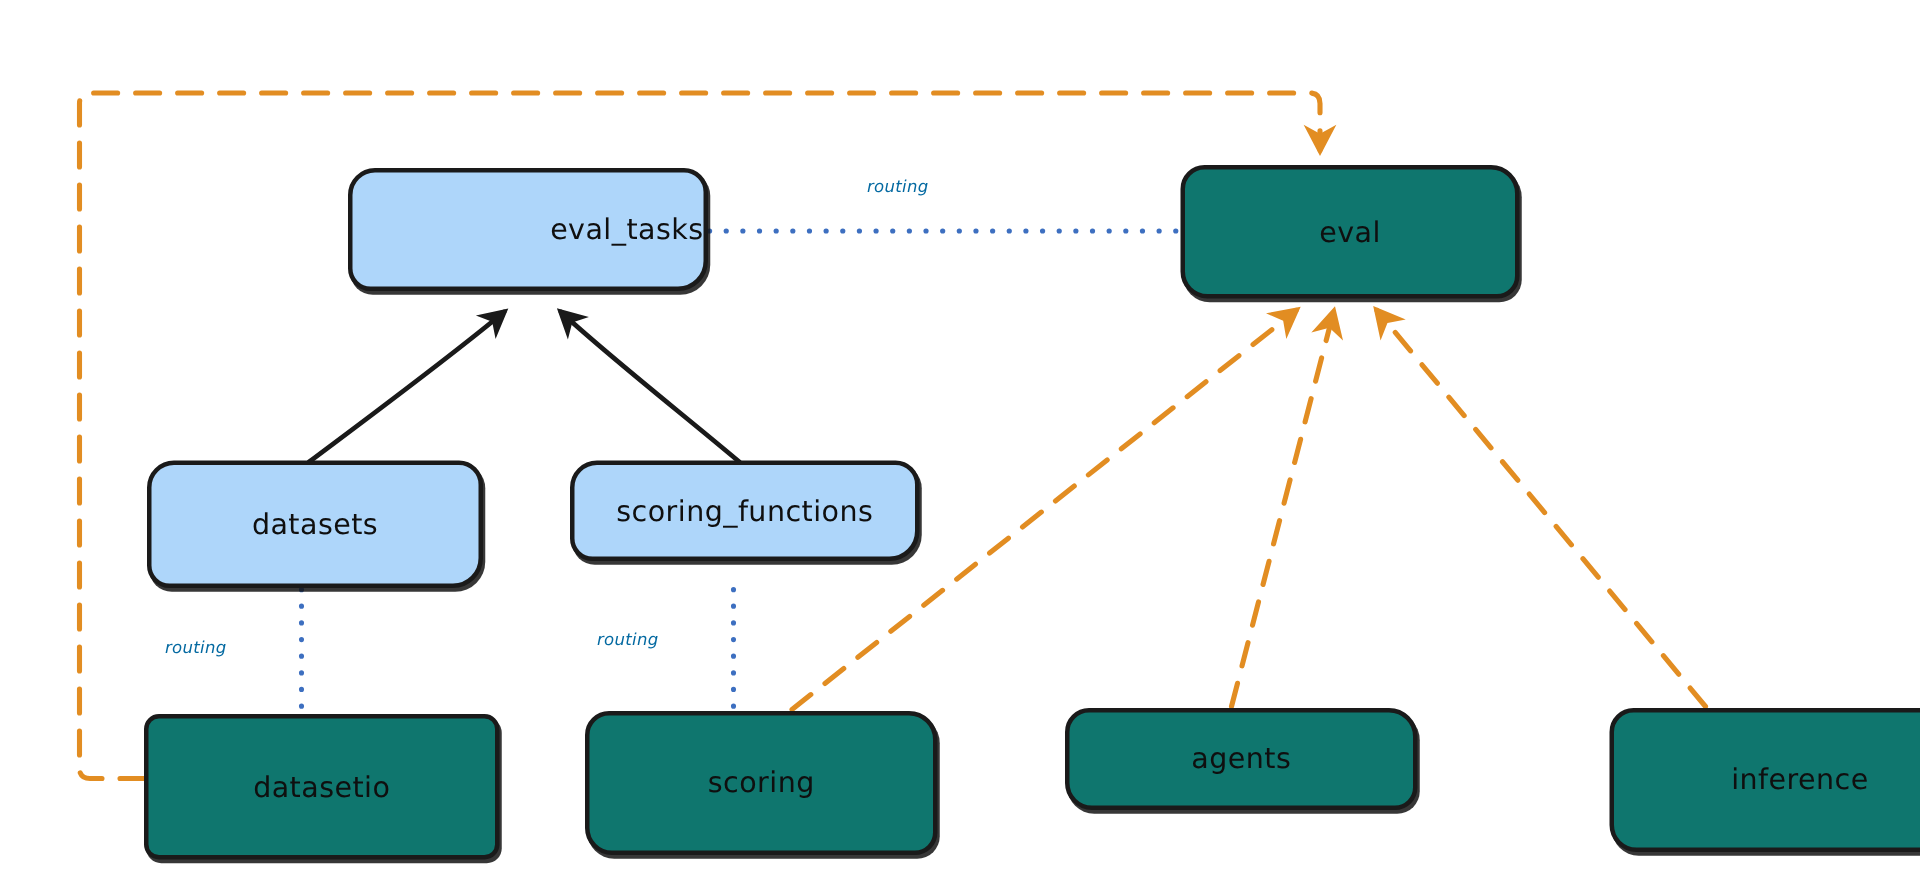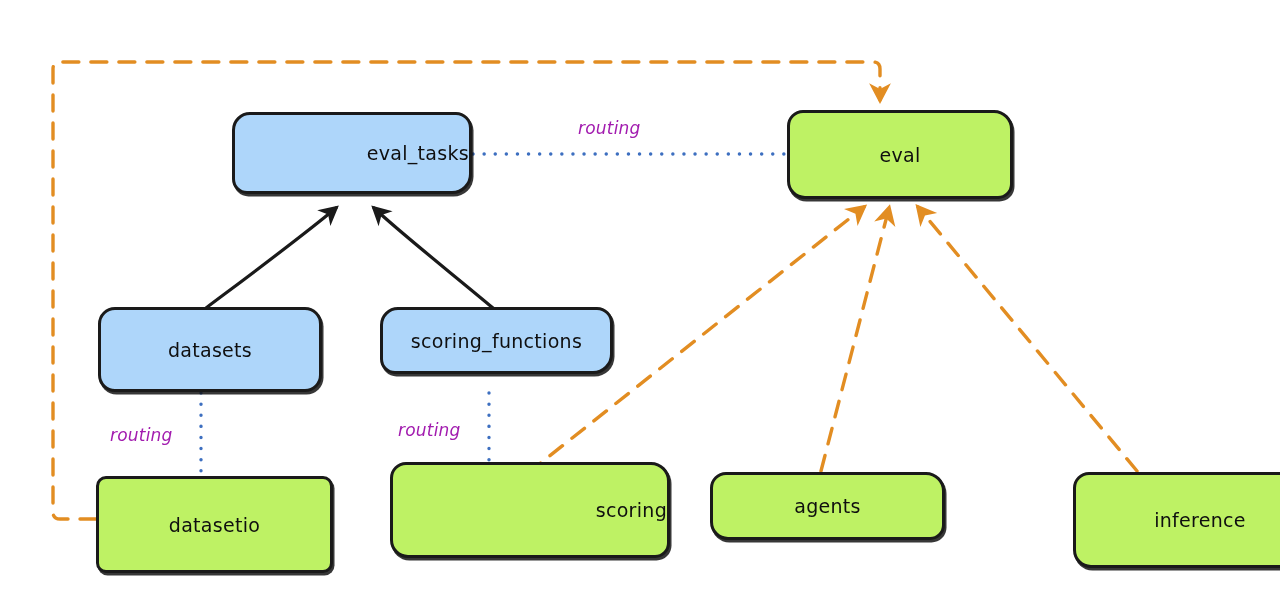--- a/index.html
+++ b/index.html
@@ -40,32 +40,32 @@
     letter-spacing: 0.3px;
     z-index: 3;
     
     box-shadow: 1.5px 2.5px 0 rgba(20,20,20,0.85);
   }
   .node.api {
     background: #aed6fa;
     border-radius: 18px 16px 20px 15px;
   }
   .node.provider {
-    background: #bef264;
+    background: #0f766e;
     border-radius: 16px 19px 15px 18px;
   }
   .node-label {
     pointer-events: none;
     white-space: nowrap;
   }
   .edge-label {
     position: absolute;
-    color: #a21caf;
+    color: #0369a1;
     font-family: "DejaVu Sans", sans-serif;
-    font-size: 17px;
+    font-size: 11px;
     font-style: italic;
     letter-spacing: 0.2px;
     white-space: nowrap;
     z-index: 4;
   }
 </style>
 </head>
 <body>
 
 <div id="canvas">
@@ -99,30 +99,30 @@
     <path d="M 1137 471 L 918 207" fill="none" stroke="#e28d22" stroke-width="3.4" stroke-linecap="round" stroke-dasharray="16 12" marker-end="url(#arrow-orange)"></path>
   </svg>
 
   <div id="nodes">
       <div class="node api" style="left: 232px; top: 112px; width: 240px; height: 82px; justify-content: flex-end;">
         <span class="node-label">eval_tasks</span>
       </div>
       <div class="node provider" style="left: 787px; top: 110px; width: 226px; height: 89px;">
         <span class="node-label">eval</span>
       </div>
-      <div class="node api" style="left: 98px; top: 307px; width: 224px; height: 85px; border-radius: 17px;">
+      <div class="node api" style="left: 98px; top: 307px; width: 224px; height: 85px;">
         <span class="node-label">datasets</span>
       </div>
       <div class="node api" style="left: 380px; top: 307px; width: 233px; height: 67px;">
         <span class="node-label">scoring_functions</span>
       </div>
       <div class="node provider" style="left: 96px; top: 476px; width: 237px; height: 97px; border-radius: 10px;">
         <span class="node-label">datasetio</span>
       </div>
-      <div class="node provider" style="left: 390px; top: 462px; width: 280px; height: 96px; justify-content: flex-end;">
+      <div class="node provider" style="left: 390px; top: 474px; width: 235px; height: 96px;">
         <span class="node-label">scoring</span>
       </div>
       <div class="node provider" style="left: 710px; top: 472px; width: 235px; height: 68px;">
         <span class="node-label">agents</span>
       </div>
       <div class="node provider" style="left: 1027px; top: 472px; width: 254px; height: 96px; margin-left: 46px;">
         <span class="node-label">inference</span>
       </div>
     </div>
 

